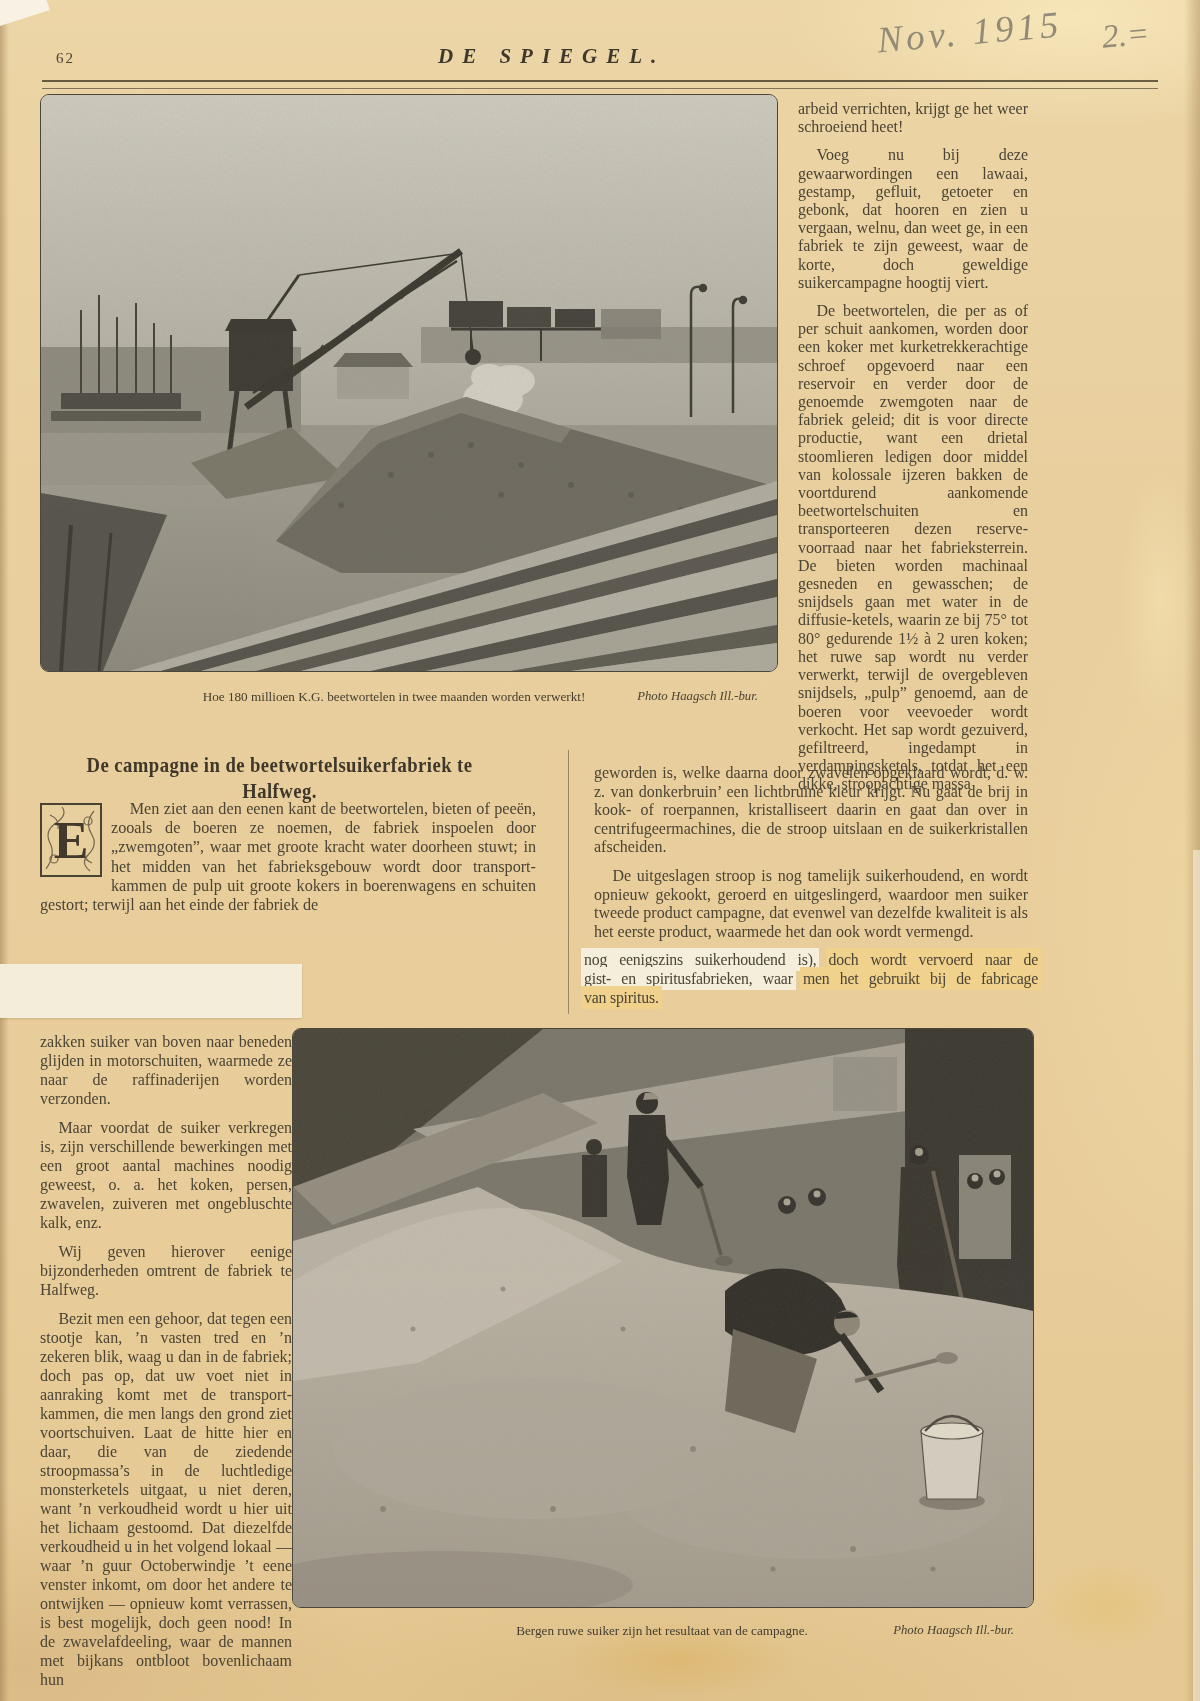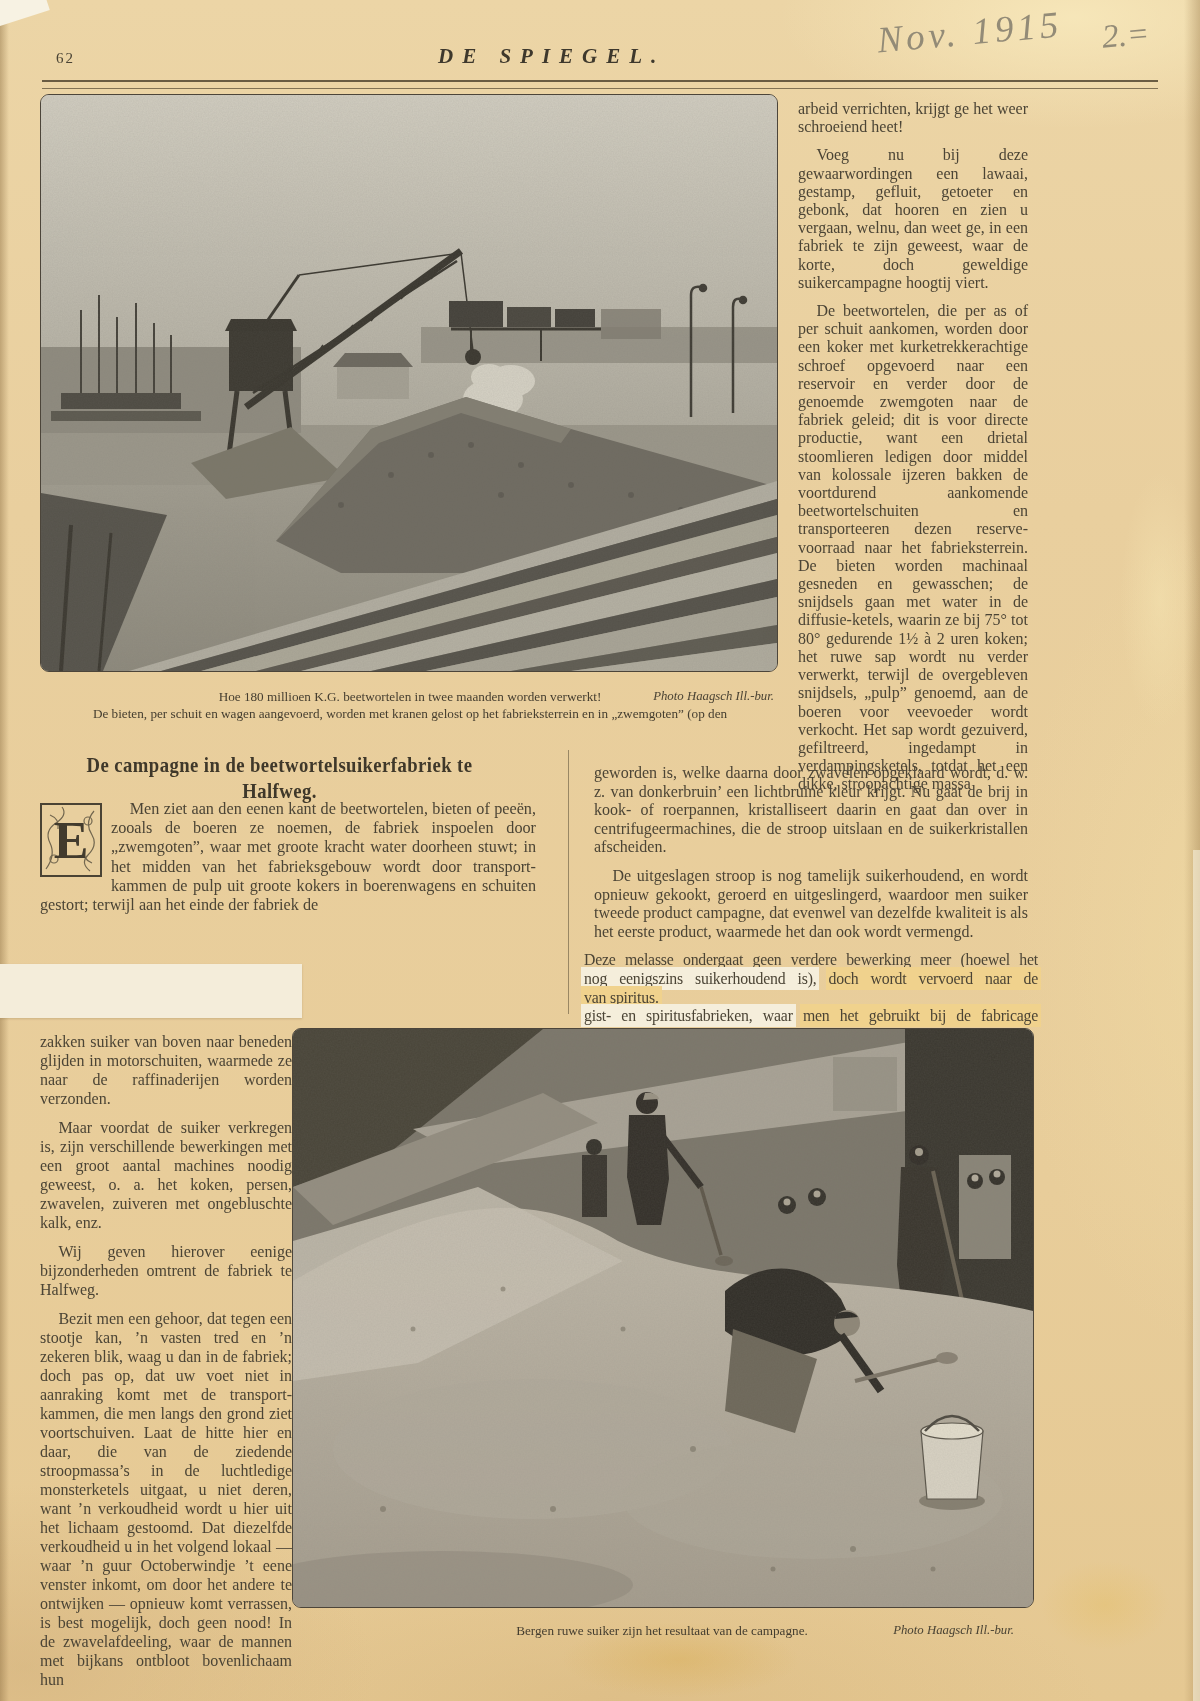--- a/index.html
+++ b/index.html
@@ -22,21 +22,21 @@
   .hw-date{position:absolute;left:28px;top:6px;font-size:37px;letter-spacing:4px;}
   .hw-price{position:absolute;left:252px;top:26px;font-size:33px;}
   .rule{left:42px;top:80px;width:1116px;height:6px;border-top:2.5px solid rgba(73,62,42,.8);border-bottom:1.5px solid rgba(73,62,42,.65);}
   
   .photo{border:1.5px solid #4c453a;border-radius:9px;overflow:hidden;box-shadow:0 0 0 1px rgba(255,255,255,.25) inset;background:#a8a498;margin:0;padding:0;}
   .photo svg{display:block;}
   .top-photo{left:40px;top:94px;width:736px;height:576px;}
   .bottom-photo{left:292px;top:1028px;width:740px;height:578px;}
   
   .caption{font-size:13.2px;line-height:17px;text-align:center;color:#443d2f;}
-  .cap-top{left:40px;top:688px;width:740px;}
+  .cap-top{left:24px;top:688px;width:740px;}
   .cap-bottom{left:292px;top:1622px;width:740px;}
   .credit{position:absolute;right:6px;top:0;font-style:italic;font-size:12.8px;color:#4a4334;}
   .credit-b{position:absolute;right:18px;top:0;font-style:italic;font-size:12.8px;color:#4a4334;}
   
   .body-txt{text-align:justify;color:#4b4435;}
   .body-txt p{margin:10px;}
   .indent{text-indent:1.15em;}
   .right-col{left:788px;top:90px;width:250px;font-size:16px;line-height:18.2px;}
   .article-title{left:50px;top:752px;width:540px;font-size:22px;font-weight:700;text-align:center;color:#3f382a;
     transform:scaleX(.85);transform-origin:left center;letter-spacing:.5px;}
@@ -188,21 +188,20 @@
       <line x1="70" y1="438" x2="58" y2="576" stroke="#3c3931" stroke-width="3"></line>
       <rect x="0" y="0" width="736" height="576" filter="url(#grain1)" opacity=".45"></rect>
     </svg>
   </figure>
 
   <div class="abs caption cap-top">
     <div style="position:relative;">
       <span>Hoe 180 millioen K.G. beetwortelen in twee maanden worden verwerkt!</span>
       <span class="credit">Photo Haagsch Ill.-bur.</span>
     </div>
-    <div>De bieten, per schuit en wagen aangevoerd, worden met kranen gelost op het fabrieksterrein en in „zwemgoten” (op den</div>
   </div>
 
   <div class="abs body-txt right-col">
     <p>arbeid verrichten, krijgt ge het weer schroeiend heet!</p>
     <p class="indent">Voeg nu bij deze gewaarwordingen een lawaai, gestamp, gefluit, getoeter en gebonk, dat hooren en zien u vergaan, welnu, dan weet ge, in een fabriek te zijn geweest, waar de korte, doch geweldige suikercampagne hoogtij viert.</p>
     <p class="indent">De beetwortelen, die per as of per schuit aankomen, worden door een koker met kurketrekkerachtige schroef opgevoerd naar een reservoir en verder door de genoemde zwemgoten naar de fabriek geleid; dit is voor directe productie, want een drietal stoomlieren ledigen door middel van kolossale ijzeren bakken de voortdurend aankomende beetwortelschuiten en transporteeren dezen reserve-voorraad naar het fabrieksterrein. De bieten worden machinaal gesneden en gewasschen; de snijdsels gaan met water in de diffusie-ketels, waarin ze bij 75° tot 80° gedurende 1½ à 2 uren koken; het ruwe sap wordt nu verder verwerkt, terwijl de overgebleven snijdsels, „pulp” genoemd, aan de boeren voor veevoeder wordt verkocht. Het sap wordt gezuiverd, gefiltreerd, ingedampt in verdampingsketels, totdat het een dikke, stroopachtige massa</p>
   </div>
 
   <div class="abs article-title">De campagne in de beetwortelsuikerfabriek te Halfweg.</div>
 
@@ -224,24 +223,23 @@
     </p>
     <p class="indent">Men ziet aan den eenen kant de beetwortelen, bieten of peeën, zooals de boeren ze noemen, de fabriek inspoelen door „zwemgoten”, waar met groote kracht water doorheen stuwt; in het midden van het fabrieksgebouw wordt door transport-kammen de pulp uit groote kokers in boerenwagens en schuiten gestort; terwijl aan het einde der fabriek de</p>
   </div>
 
   <div class="abs vdivider"></div>
 
   <div class="abs body-txt wide-block">
     <p>geworden is, welke daarna door zwavelen opgeklaard wordt, d. w. z. van donkerbruin’ een lichtbruine kleur krijgt. Nu gaat de brij in kook- of roerpannen, kristalliseert daarin en gaat dan over in centrifugeermachines, die de stroop uitslaan en de suikerkristallen afscheiden.</p>
     <p class="indent">De uitgeslagen stroop is nog tamelijk suikerhoudend, en wordt opnieuw gekookt, geroerd en uitgeslingerd, waardoor men suiker tweede product campagne, dat evenwel van dezelfde kwaliteit is als het eerste product, waarmede het dan ook wordt vermengd.</p>
     <div>
-      <div class="hl-line">Deze melasse ondergaat geen verdere bewerking meer (hoewel het</div>
       <div class="hl-line"><span class="seg-strip">nog eenigszins suikerhoudend is),</span> <span class="seg-hl">doch wordt vervoerd naar de</span></div>
+      <div class="hl-line"><span class="seg-strip">gist- en spiritusfabrieken, waar</span> <span class="seg-hl">men het gebruikt bij de fabricage</span></div>
       <div class="hl-line last"><span class="seg-hl">van spiritus.</span></div>
-      <div class="hl-line"><span class="seg-strip">gist- en spiritusfabrieken, waar</span> <span class="seg-hl">men het gebruikt bij de fabricage</span></div>
     </div>
   </div>
 
   <div class="abs white-strip"></div>
 
   <div class="abs body-txt left-bottom-col">
     <p>zakken suiker van boven naar beneden glijden in motorschuiten, waarmede ze naar de raffinaderijen worden verzonden.</p>
     <p class="indent">Maar voordat de suiker verkregen is, zijn verschillende bewerkingen met een groot aantal machines noodig geweest, o. a. het koken, persen, zwavelen, zuiveren met ongebluschte kalk, enz.</p>
     <p class="indent">Wij geven hierover eenige bijzonderheden omtrent de fabriek te Halfweg.</p>
     <p class="indent">Bezit men een gehoor, dat tegen een stootje kan, ’n vasten tred en ’n zekeren blik, waag u dan in de fabriek; doch pas op, dat uw voet niet in aanraking komt met de transport-kammen, die men langs den grond ziet voortschuiven. Laat de hitte hier en daar, die van de ziedende stroopmassa’s in de luchtledige monsterketels uitgaat, u niet deren, want ’n verkoudheid wordt u hier uit het lichaam gestoomd. Dat diezelfde verkoudheid u in het volgend lokaal — waar ’n guur Octoberwindje ’t eene venster inkomt, om door het andere te ontwijken — opnieuw komt verrassen, is best mogelijk, doch geen nood! In de zwavelafdeeling, waar de mannen met bijkans ontbloot bovenlichaam hun</p>

